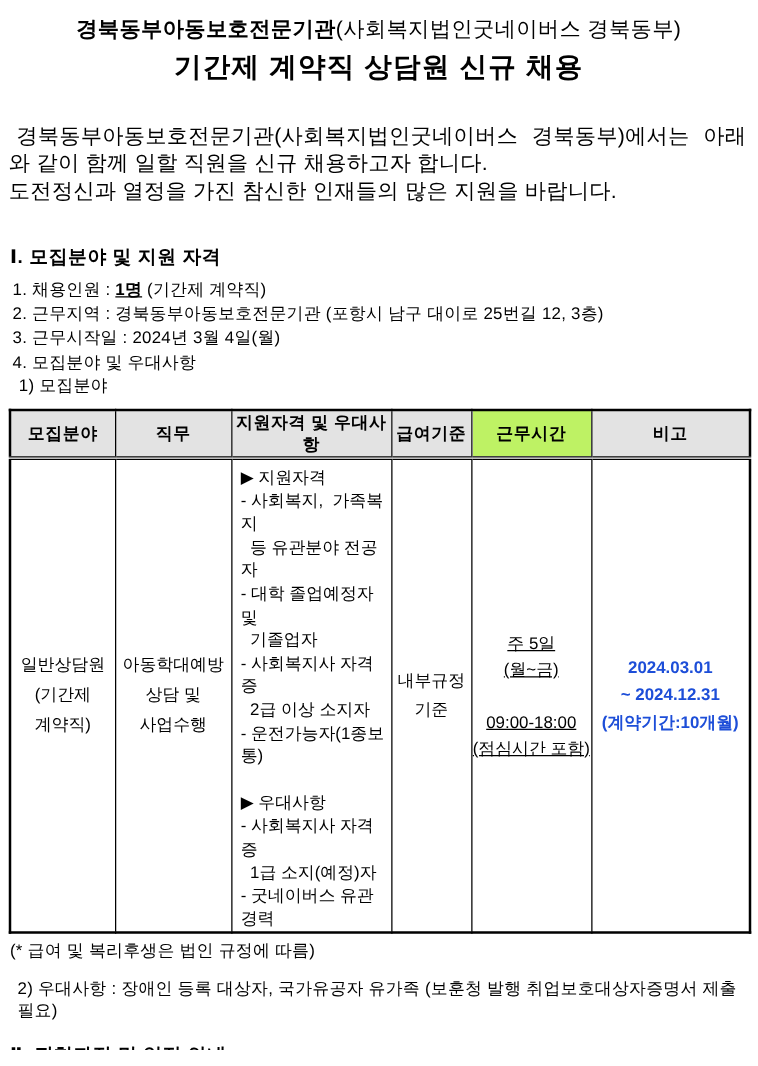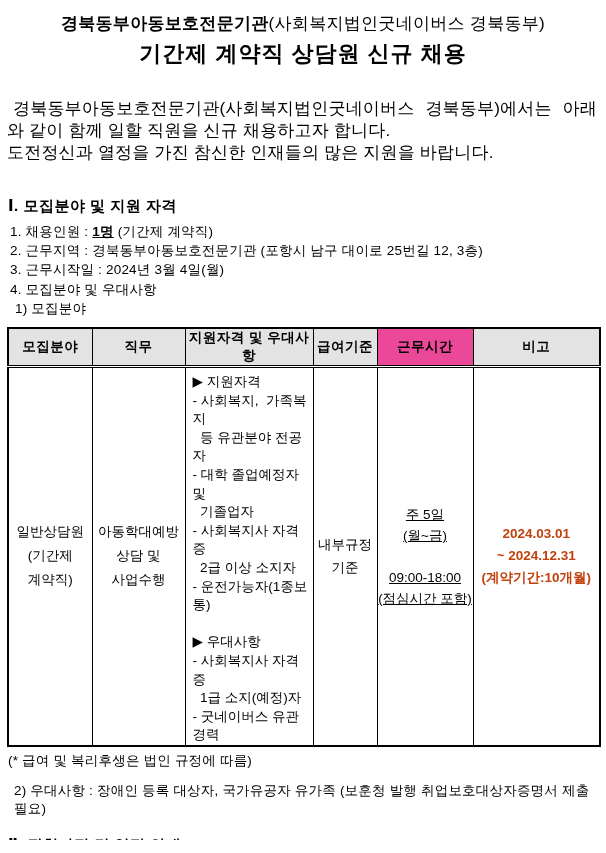--- a/index.html
+++ b/index.html
@@ -84,21 +84,21 @@
       <col style="width:64px">
         <col style="width:96px">
         <col style="width:127px">
     </colgroup>
     <tbody>
         <tr>
       <th style="background-color: rgb(227, 227, 227);">모집분야</th>
       <th style="background-color: rgb(227, 227, 227);">직무</th>
       <th style="background-color: rgb(227, 227, 227);">지원자격 및 우대사항</th>
       <th style="background-color: rgb(227, 227, 227);">급여기준</th>
-      <th style="background-color: #ec4899;">근무시간</th>
+      <th style="background-color: #bef264;">근무시간</th>
       <th style="background-color: rgb(227, 227, 227);">비고</th>
     </tr>
     <tr>
       <td class="c1">일반상담원
 (기간제
 계약직)</td>
       <td class="c2">아동학대예방
 상담 및
 사업수행</td>
       <td class="qual">▶ 지원자격
@@ -114,21 +114,21 @@
 - 사회복지사 자격증
   1급 소지(예정)자
 - 굿네이버스 유관경력</td>
       <td class="salary">내부규정
 기준</td>
       <td class="hours">주 5일
 (월~금)
 
 09:00-18:00
 (점심시간 포함)</td>
-      <td class="note-cell" style="color: #c2410c;">2024.03.01
+      <td class="note-cell" style="color: #1d4ed8;">2024.03.01
 ~ 2024.12.31
 (계약기간:10개월)</td>
     </tr>
   </tbody>
     </table>
 
   <div class="footnote">(* 급여 및 복리후생은 법인 규정에 따름)</div>
   <div class="note2">2) 우대사항 : 장애인 등록 대상자, 국가유공자 유가족 (보훈청 발행 취업보호대상자증명서 제출 필요)</div>
 
   <div class="sec-heading s2">Ⅱ. 전형과정 및 일정 안내</div>

